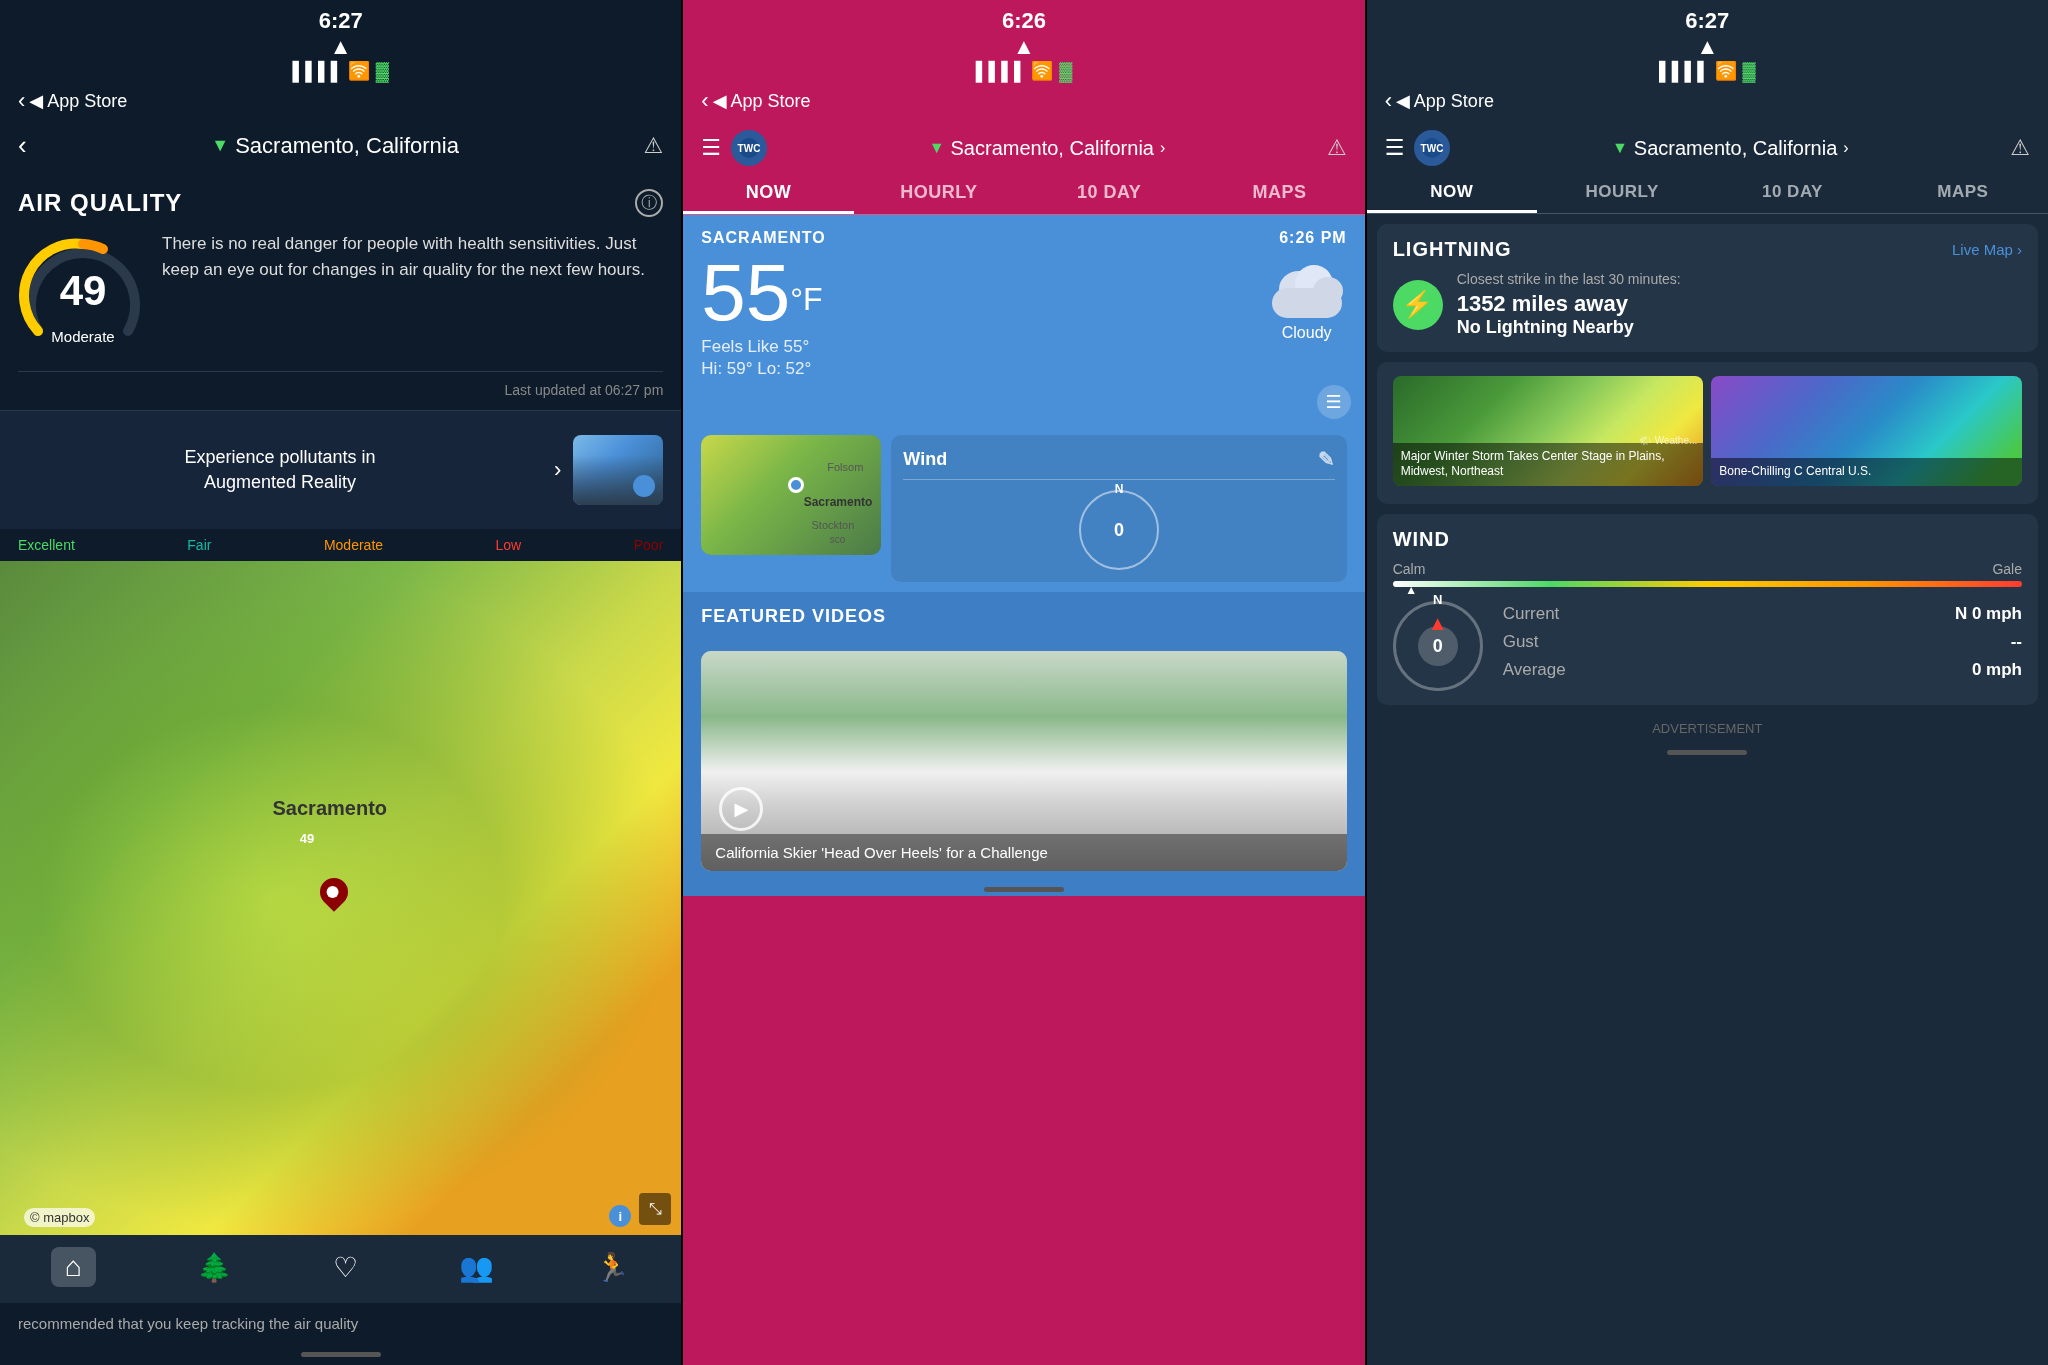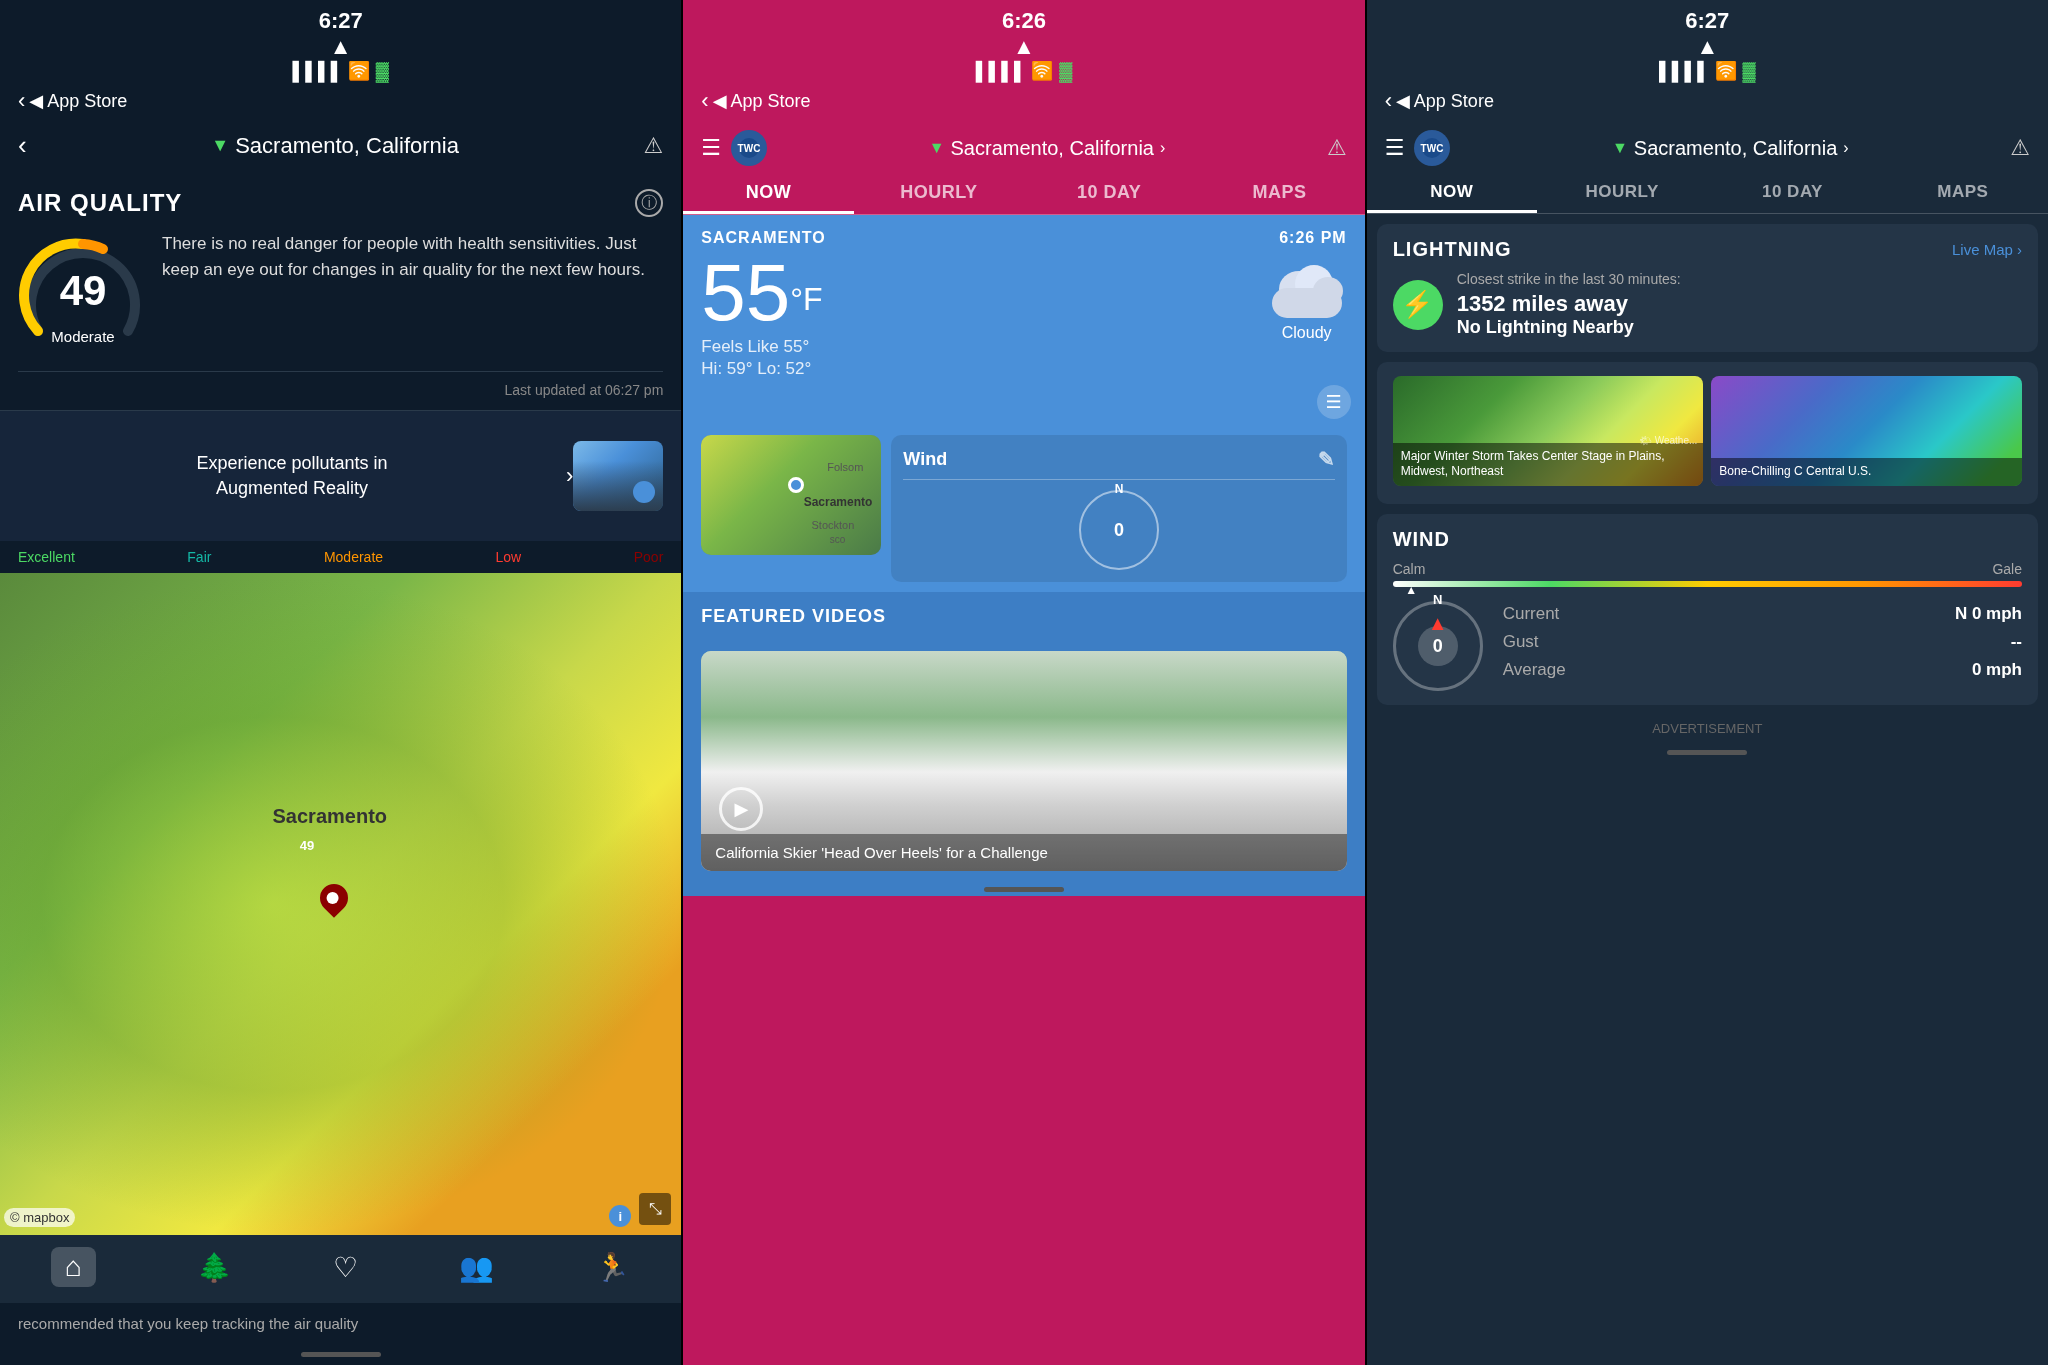--- a/index.html
+++ b/index.html
@@ -134,23 +134,24 @@
       font-size: 14px;
       color: #888;
       margin-top: 10px;
       padding-top: 10px;
       border-top: 1px solid #2a3a4a;
     }
 
     .ar-banner {
       background: #16253a;
       margin: 0;
-      padding: 30px 18px;
+      padding: 24px 18px;
       display: flex;
       align-items: center;
+      gap: 12px;
       border-top: 1px solid #2a3a4a;
     }
     .ar-text {
       font-size: 18px;
       color: #fff;
       flex: 1;
       line-height: 1.4;
       text-align: center;
     }
     .ar-chevron { color: #fff; font-size: 22px; }
@@ -238,21 +239,21 @@
       position: absolute;
       bottom: 10px; right: 10px;
       width: 32px; height: 32px;
       background: rgba(0,0,0,0.5);
       border-radius: 4px;
       display: flex; align-items: center; justify-content: center;
       color: #fff; font-size: 16px;
     }
     .mapbox-credit {
       position: absolute;
-      bottom: 8px; left: 4px;
+      bottom: 8px; left: 24px;
       font-size: 13px;
       color: #333;
       background: rgba(255,255,255,0.7);
       padding: 2px 6px;
       border-radius: 10px;
     }
     .map-info {
       position: absolute;
       bottom: 8px; right: 50px;
       width: 22px; height: 22px;

